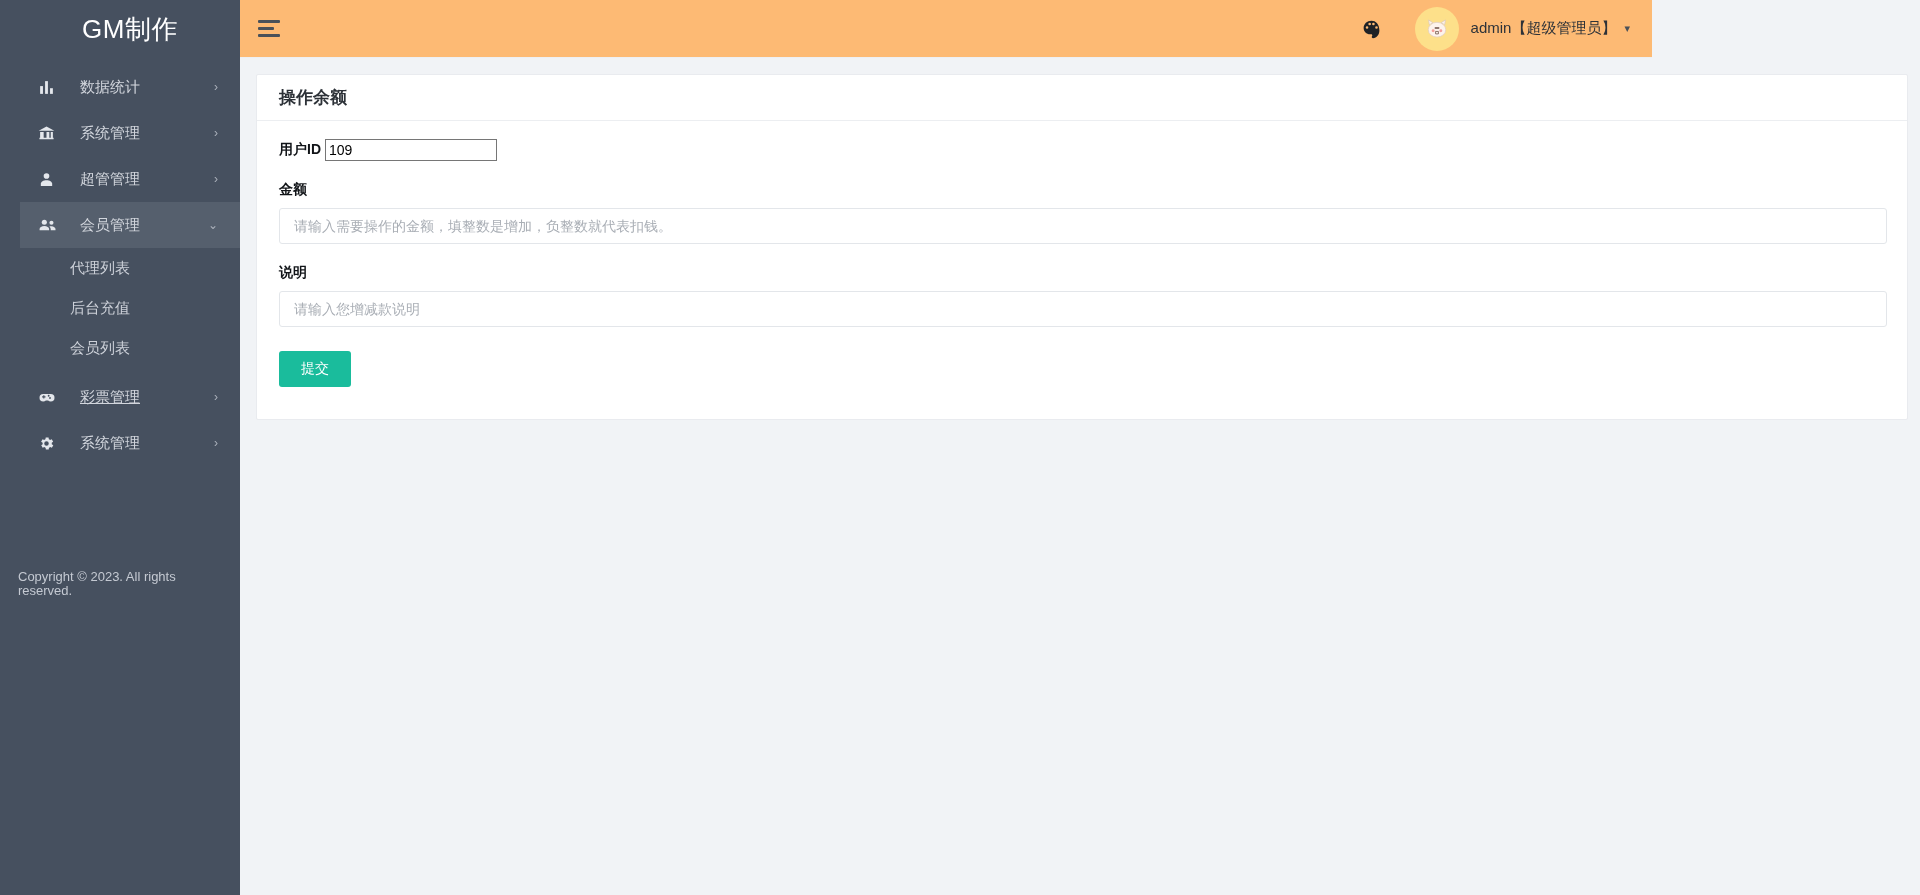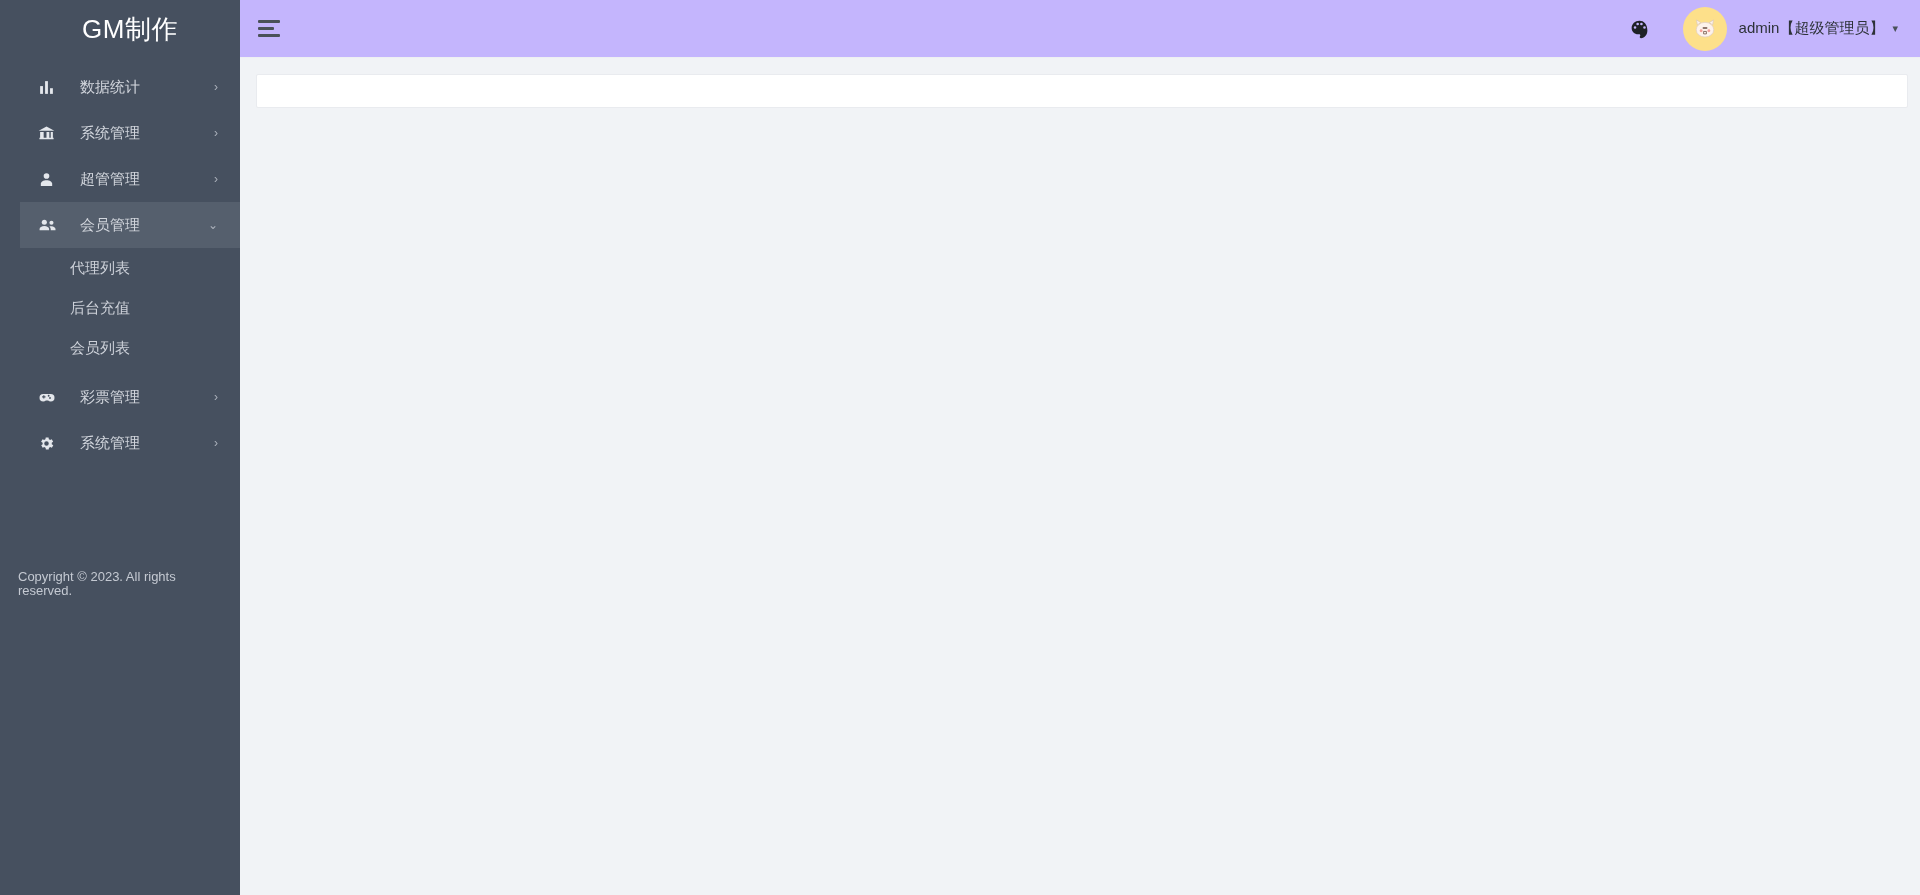--- a/index.html
+++ b/index.html
@@ -67,22 +67,22 @@
     left: 18px; top: 570px;
     width: 180px;
     font-size: 13px;
     line-height: 14px;
     color: #c4c9d2;
   }
 
   
   #header {
     position: absolute; left: 240px; top: 0;
-    width: 1680px; height: 58px;
-    background: #c4b5fd;
+    width: 1412px; height: 58px;
+    background: #fdba74;
     display: flex; align-items: center;
     border-bottom: 1px solid #eef0f3;
   }
   #hamburger {
     margin-left: 18px;
     width: 30px; height: 30px;
     display: flex; flex-direction: column; justify-content: center;
     cursor: pointer;
   }
   #hamburger span {
@@ -258,21 +258,21 @@
           <span>代理列表</span>
         </div>
         <div class="sub-item">
           <span>后台充值</span>
         </div>
         <div class="sub-item">
           <span>会员列表</span>
         </div>
       </div>
 
-      <div class="nav-item" style="margin-top:6px;">
+      <div class="nav-item" style="margin-top:6px;text-decoration:underline;">
         <span class="nav-icon">
           <svg width="18" height="18" viewBox="0 0 24 24" fill="currentColor">
               <path d="M17 8H7a5 5 0 0 0 0 10 5 5 0 0 0 3.5-1.4h3A5 5 0 0 0 17 18a5 5 0 0 0 0-10zM8.5 14H7v-1.5H5.5V11H7V9.5h1.5V11H10v1.5H8.5zm7.5.5a1.2 1.2 0 1 1 0-2.4 1.2 1.2 0 0 1 0 2.4zm-1.8-3a1.2 1.2 0 1 1 0-2.4 1.2 1.2 0 0 1 0 2.4z"></path>
             </svg>
         </span>
         <span class="nav-label">彩票管理</span>
         <span class="nav-caret">›</span>
       </div>
 
       <div class="nav-item">
@@ -318,17 +318,42 @@
         </div>
         <span id="user-name">admin【超级管理员】</span>
         <span id="user-caret">▾</span>
       </div>
     </div>
   </header>
 
   <main id="main">
     <section id="card">
 
-
+      <div id="card-header">
+        <span id="card-title">操作余额</span>
+      </div>
+
+      <form id="form">
+
+        
+        <div class="row-inline">
+          <label class="inline-label">用户ID</label>
+          <input class="native-input" type="text" value="109" style="">
+        </div>
+
+        
+        <div class="field-group">
+          <label class="field-label">金额</label>
+          <input class="form-control" type="text" placeholder="请输入需要操作的金额，填整数是增加，负整数就代表扣钱。" style="">
+        </div>
+
+        
+        <div class="field-group">
+          <label class="field-label">说明</label>
+          <input class="form-control" type="text" placeholder="请输入您增减款说明" style="">
+        </div>
+
+        <button id="submit-btn" type="submit">提交</button>
+      </form>
     </section>
   </main>
 
 </div>
 
 </body></html>

